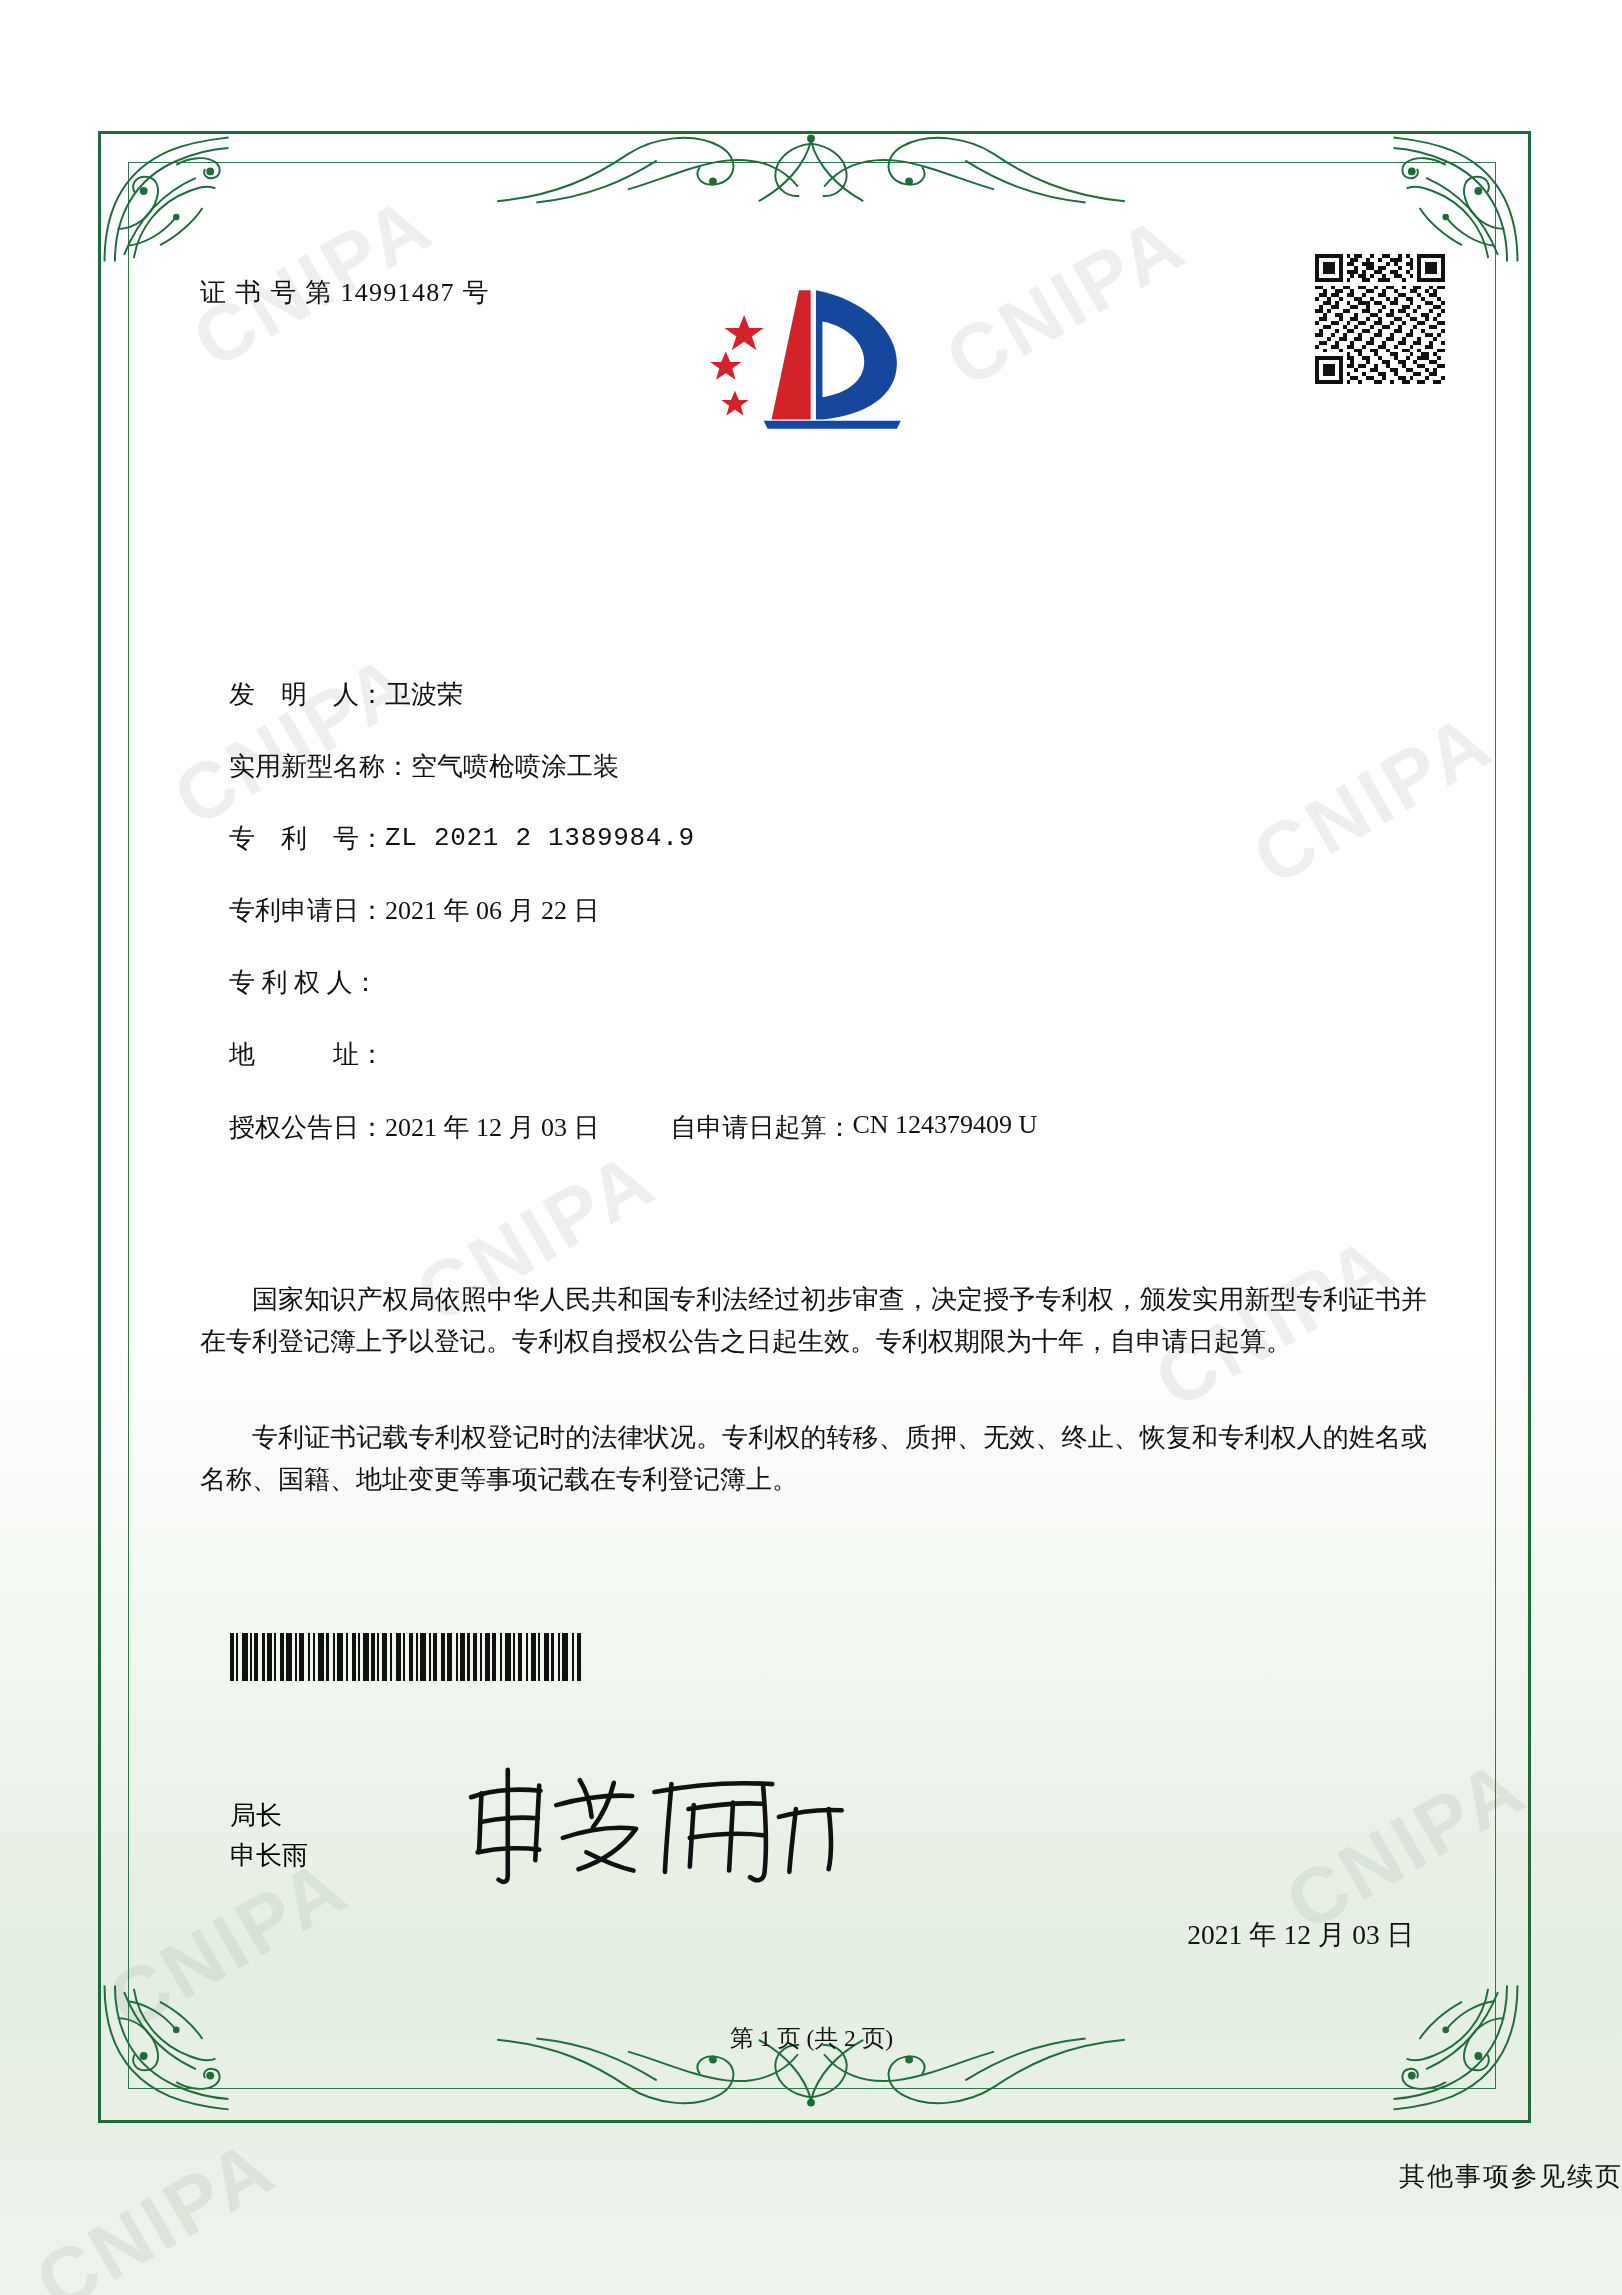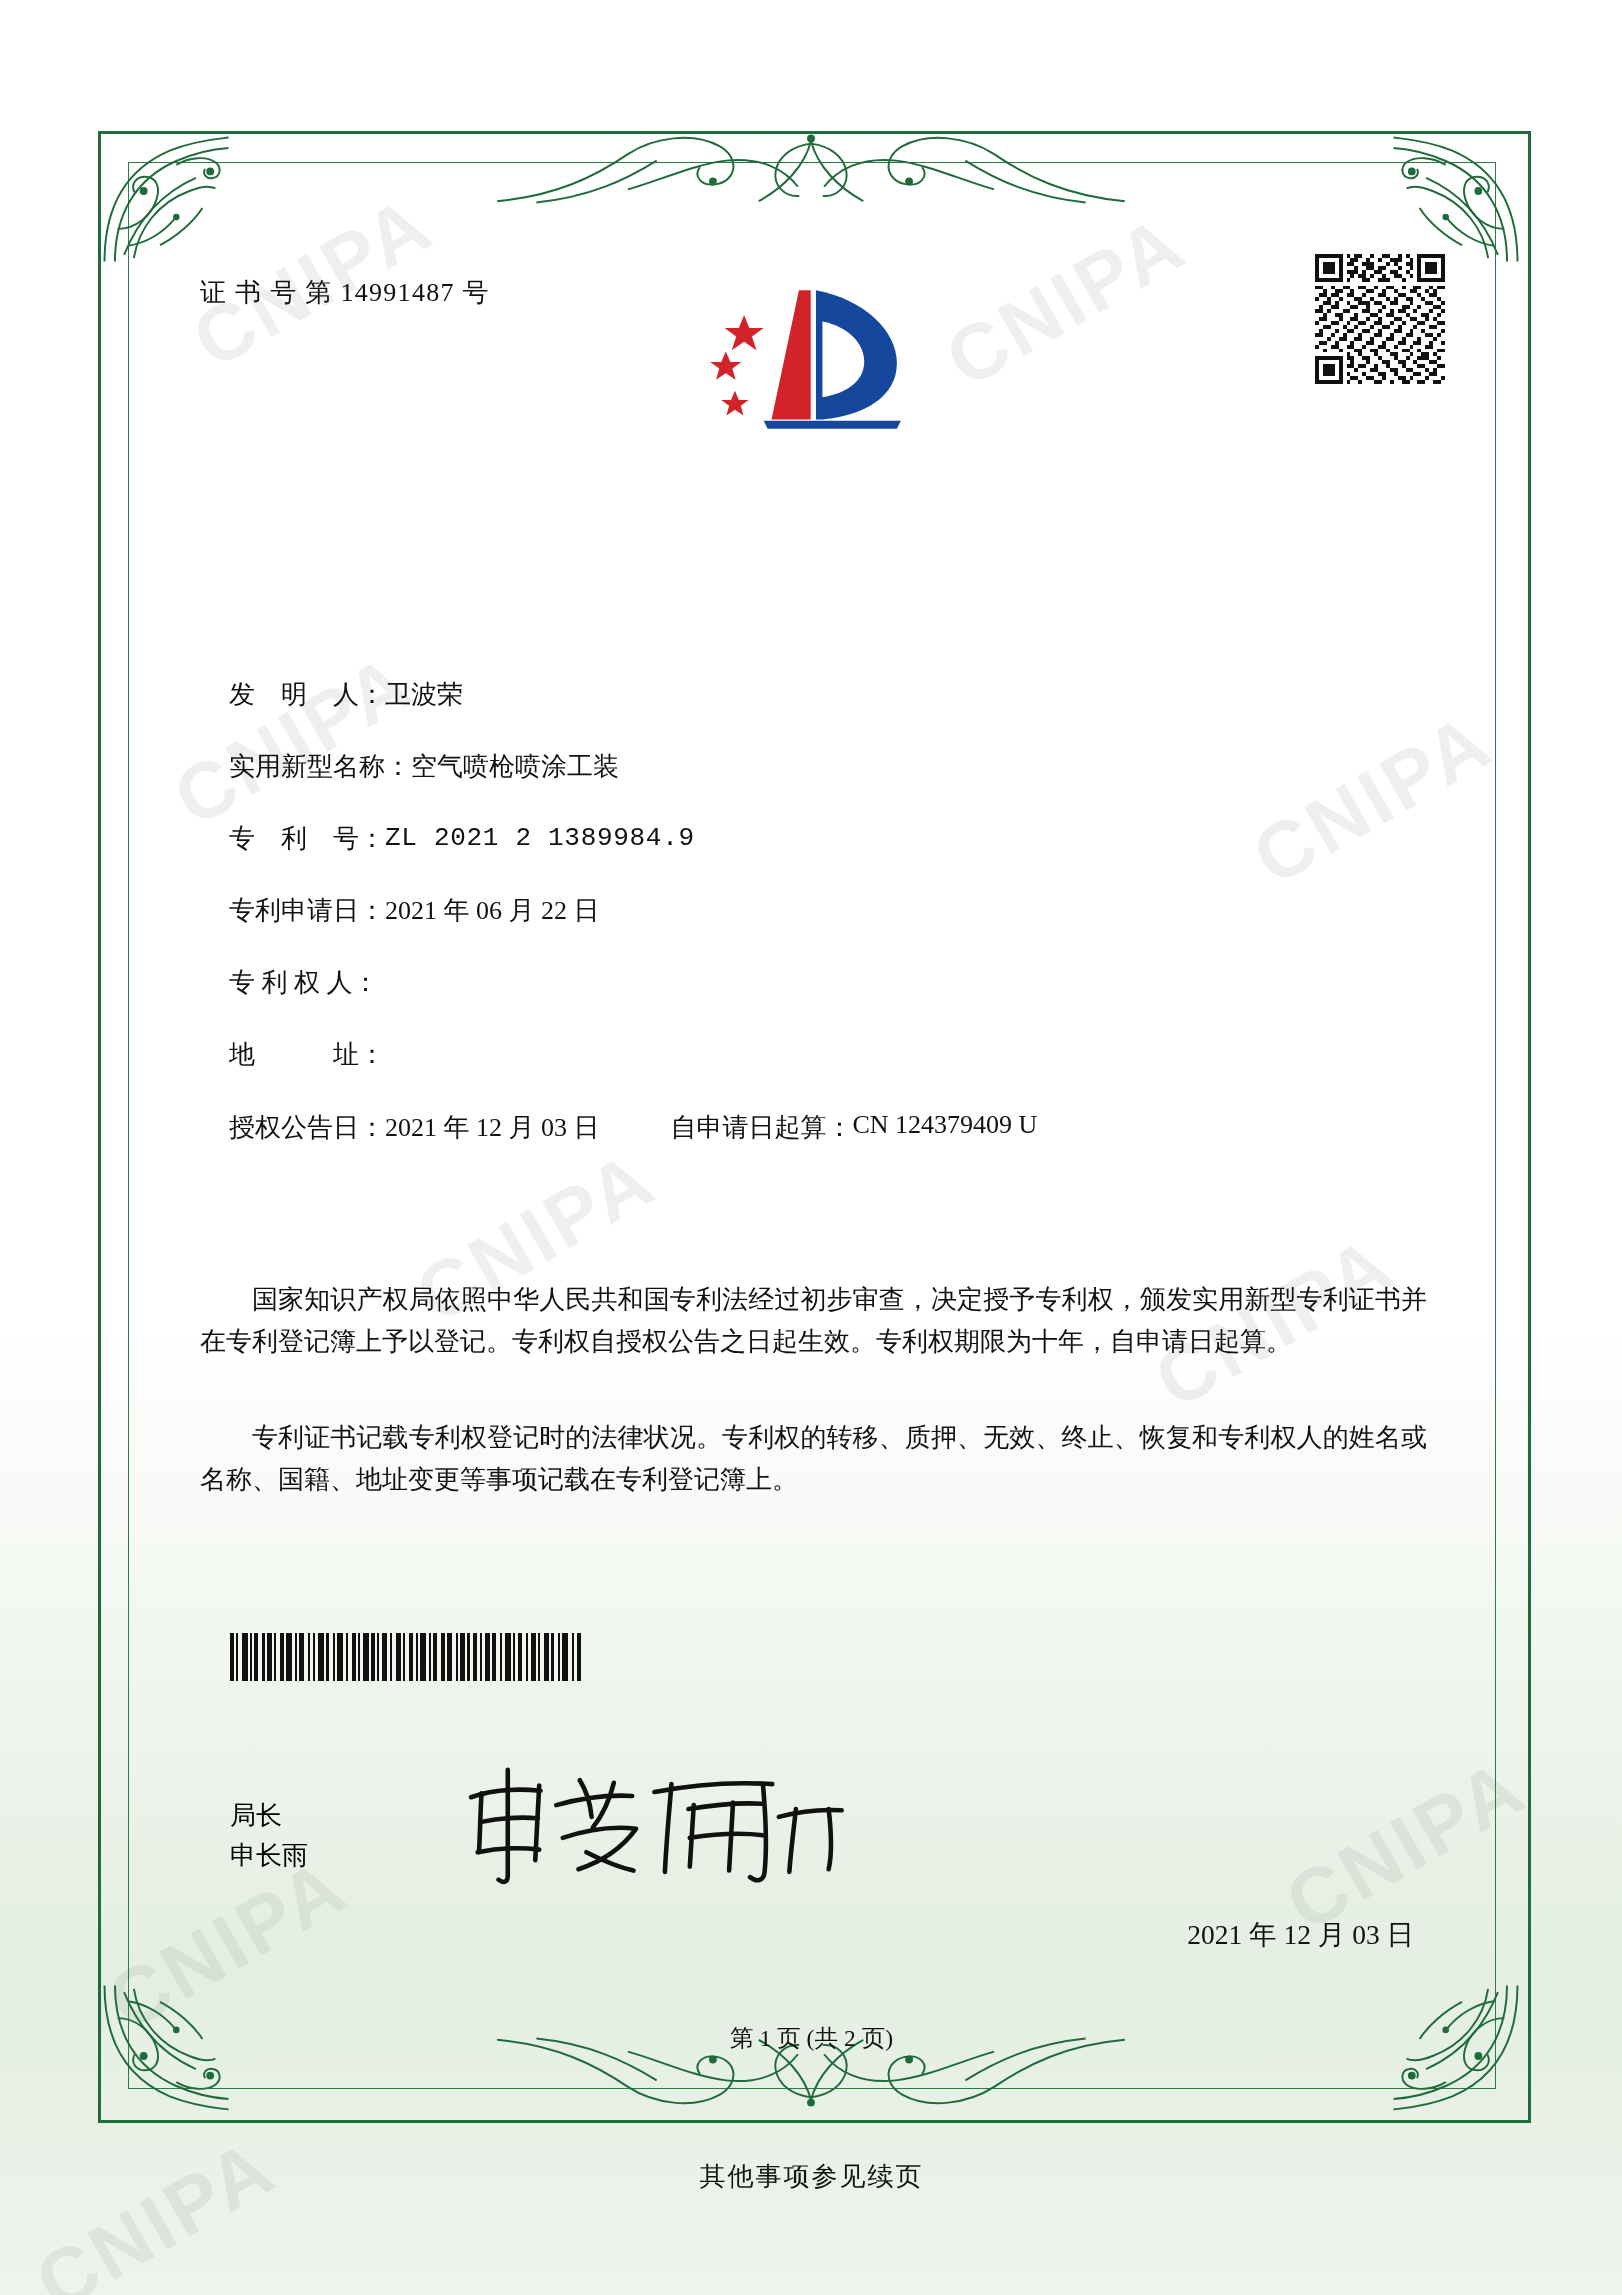--- a/index.html
+++ b/index.html
@@ -196,21 +196,21 @@
     left: 0; right: 0;
     top: 2022px;
     text-align: center;
     font-size: 23.6px;
     color: #111;
   }
   .footer-note {
     position: absolute;
     left: 0; right: 0;
     top: 2159px;
-    text-align: center;
+    text-align: right;
     font-size: 26px;
     letter-spacing: 2px;
     color: #111;
   }
 </style>
 </head>
 <body>
 
 <div class="page">
   <div class="page-inner-bg"></div>

